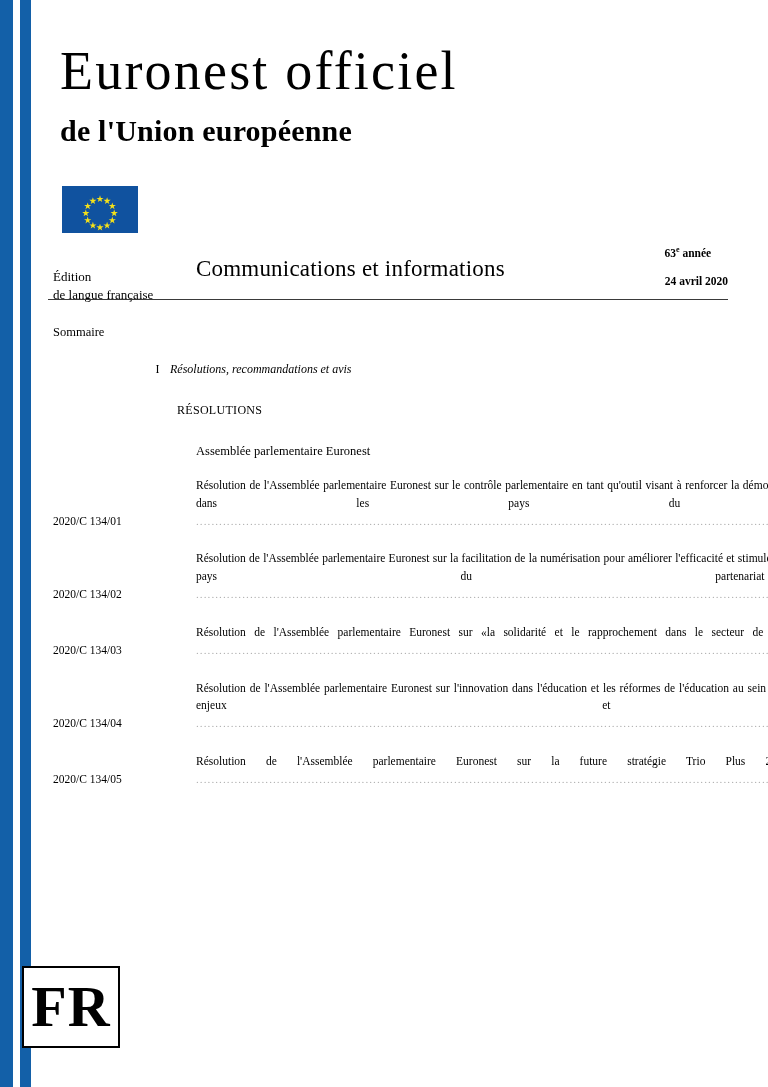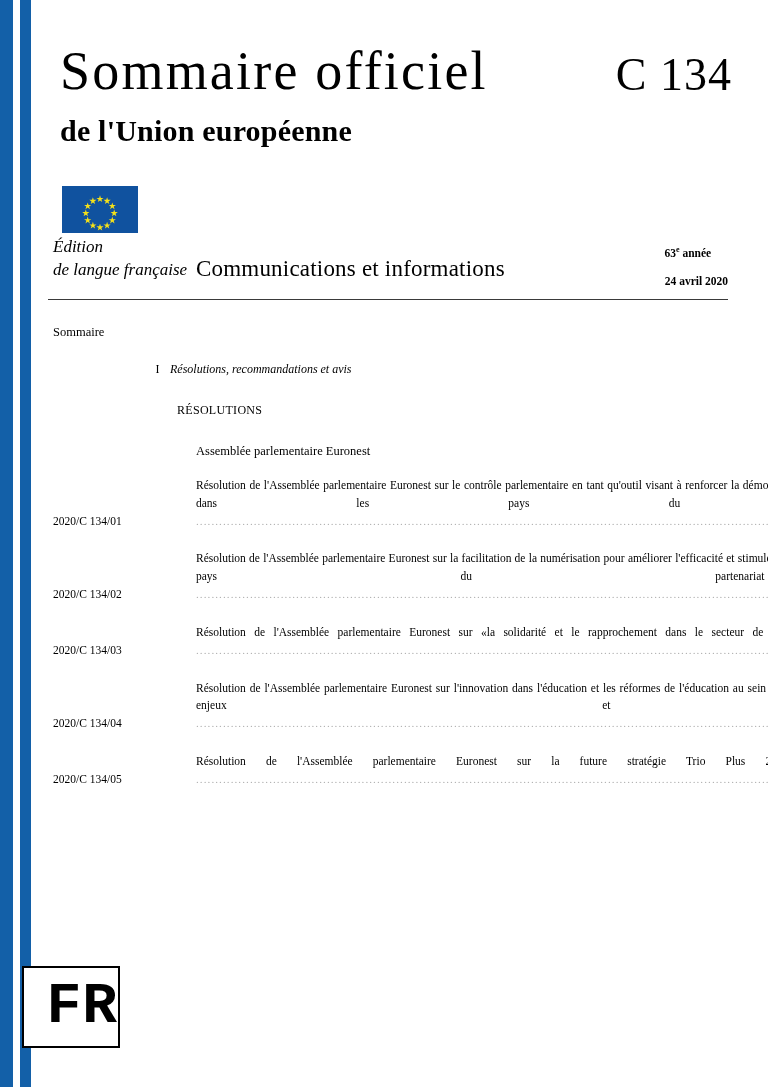--- a/index.html
+++ b/index.html
@@ -69,24 +69,23 @@
     top: 186px;
     width: 76px;
     height: 47px;
     background: #10529f;
   }
 
   
   .edition {
     position: absolute;
     left: 53px;
-    top: 236px;
-    font-size: 17px;
+    top: 268px;
+    font-size: 13px;
     line-height: 1.35;
-    font-style: italic;
   }
   .edition .line { white-space: nowrap; }
 
   .section-title {
     position: absolute;
     left: 196px;
     top: 256px;
     font-size: 23px;
     letter-spacing: 0.2px;
     white-space: nowrap;
@@ -192,40 +191,38 @@
     left: 22px;
     top: 966px;
     width: 98px;
     height: 82px;
     border: 2px solid #000000;
     background: #ffffff;
     box-sizing: border-box;
   }
   .fr-box span {
     display: block;
-    text-align: right;
+    text-align: center;
     font-size: 58px;
     line-height: 78px;
     font-weight: 700;
     letter-spacing: 1px;
-    font-family: Liberation Mono, monospace;
   }
 </style>
 </head>
 <body>
 
 <div id="page">
 
   <div class="bar bar-outer"></div>
   <div class="bar bar-inner"></div>
 
   <div class="masthead">
-    <div class="jo-title">Sommaire officiel</div>
+    <div class="jo-title">Euronest officiel</div>
     <div class="jo-subtitle">de l'Union européenne</div>
-    <div class="ref-code">C 134</div>
   </div>
 
   <div class="eu-flag">
     <svg width="76" height="47" viewBox="0 0 76 47" xmlns="http://www.w3.org/2000/svg" aria-hidden="true">
       <rect x="0" y="0" width="76" height="47" fill="#10529f"></rect>
       <g fill="#f5e119">
         <polygon points="38,9.3 38.85,11.9 41.6,11.9 39.38,13.5 40.23,16.1 38,14.5 35.77,16.1 36.62,13.5 34.4,11.9 37.15,11.9"></polygon>
         <polygon points="45.1,11.2 45.95,13.8 48.7,13.8 46.48,15.4 47.33,18.0 45.1,16.4 42.87,18.0 43.72,15.4 41.5,13.8 44.25,13.8"></polygon>
         <polygon points="50.3,16.4 51.15,19.0 53.9,19.0 51.68,20.6 52.53,23.2 50.3,21.6 48.07,23.2 48.92,20.6 46.7,19.0 49.45,19.0"></polygon>
         <polygon points="52.2,23.5 53.05,26.1 55.8,26.1 53.58,27.7 54.43,30.3 52.2,28.7 49.97,30.3 50.82,27.7 48.6,26.1 51.35,26.1"></polygon>

